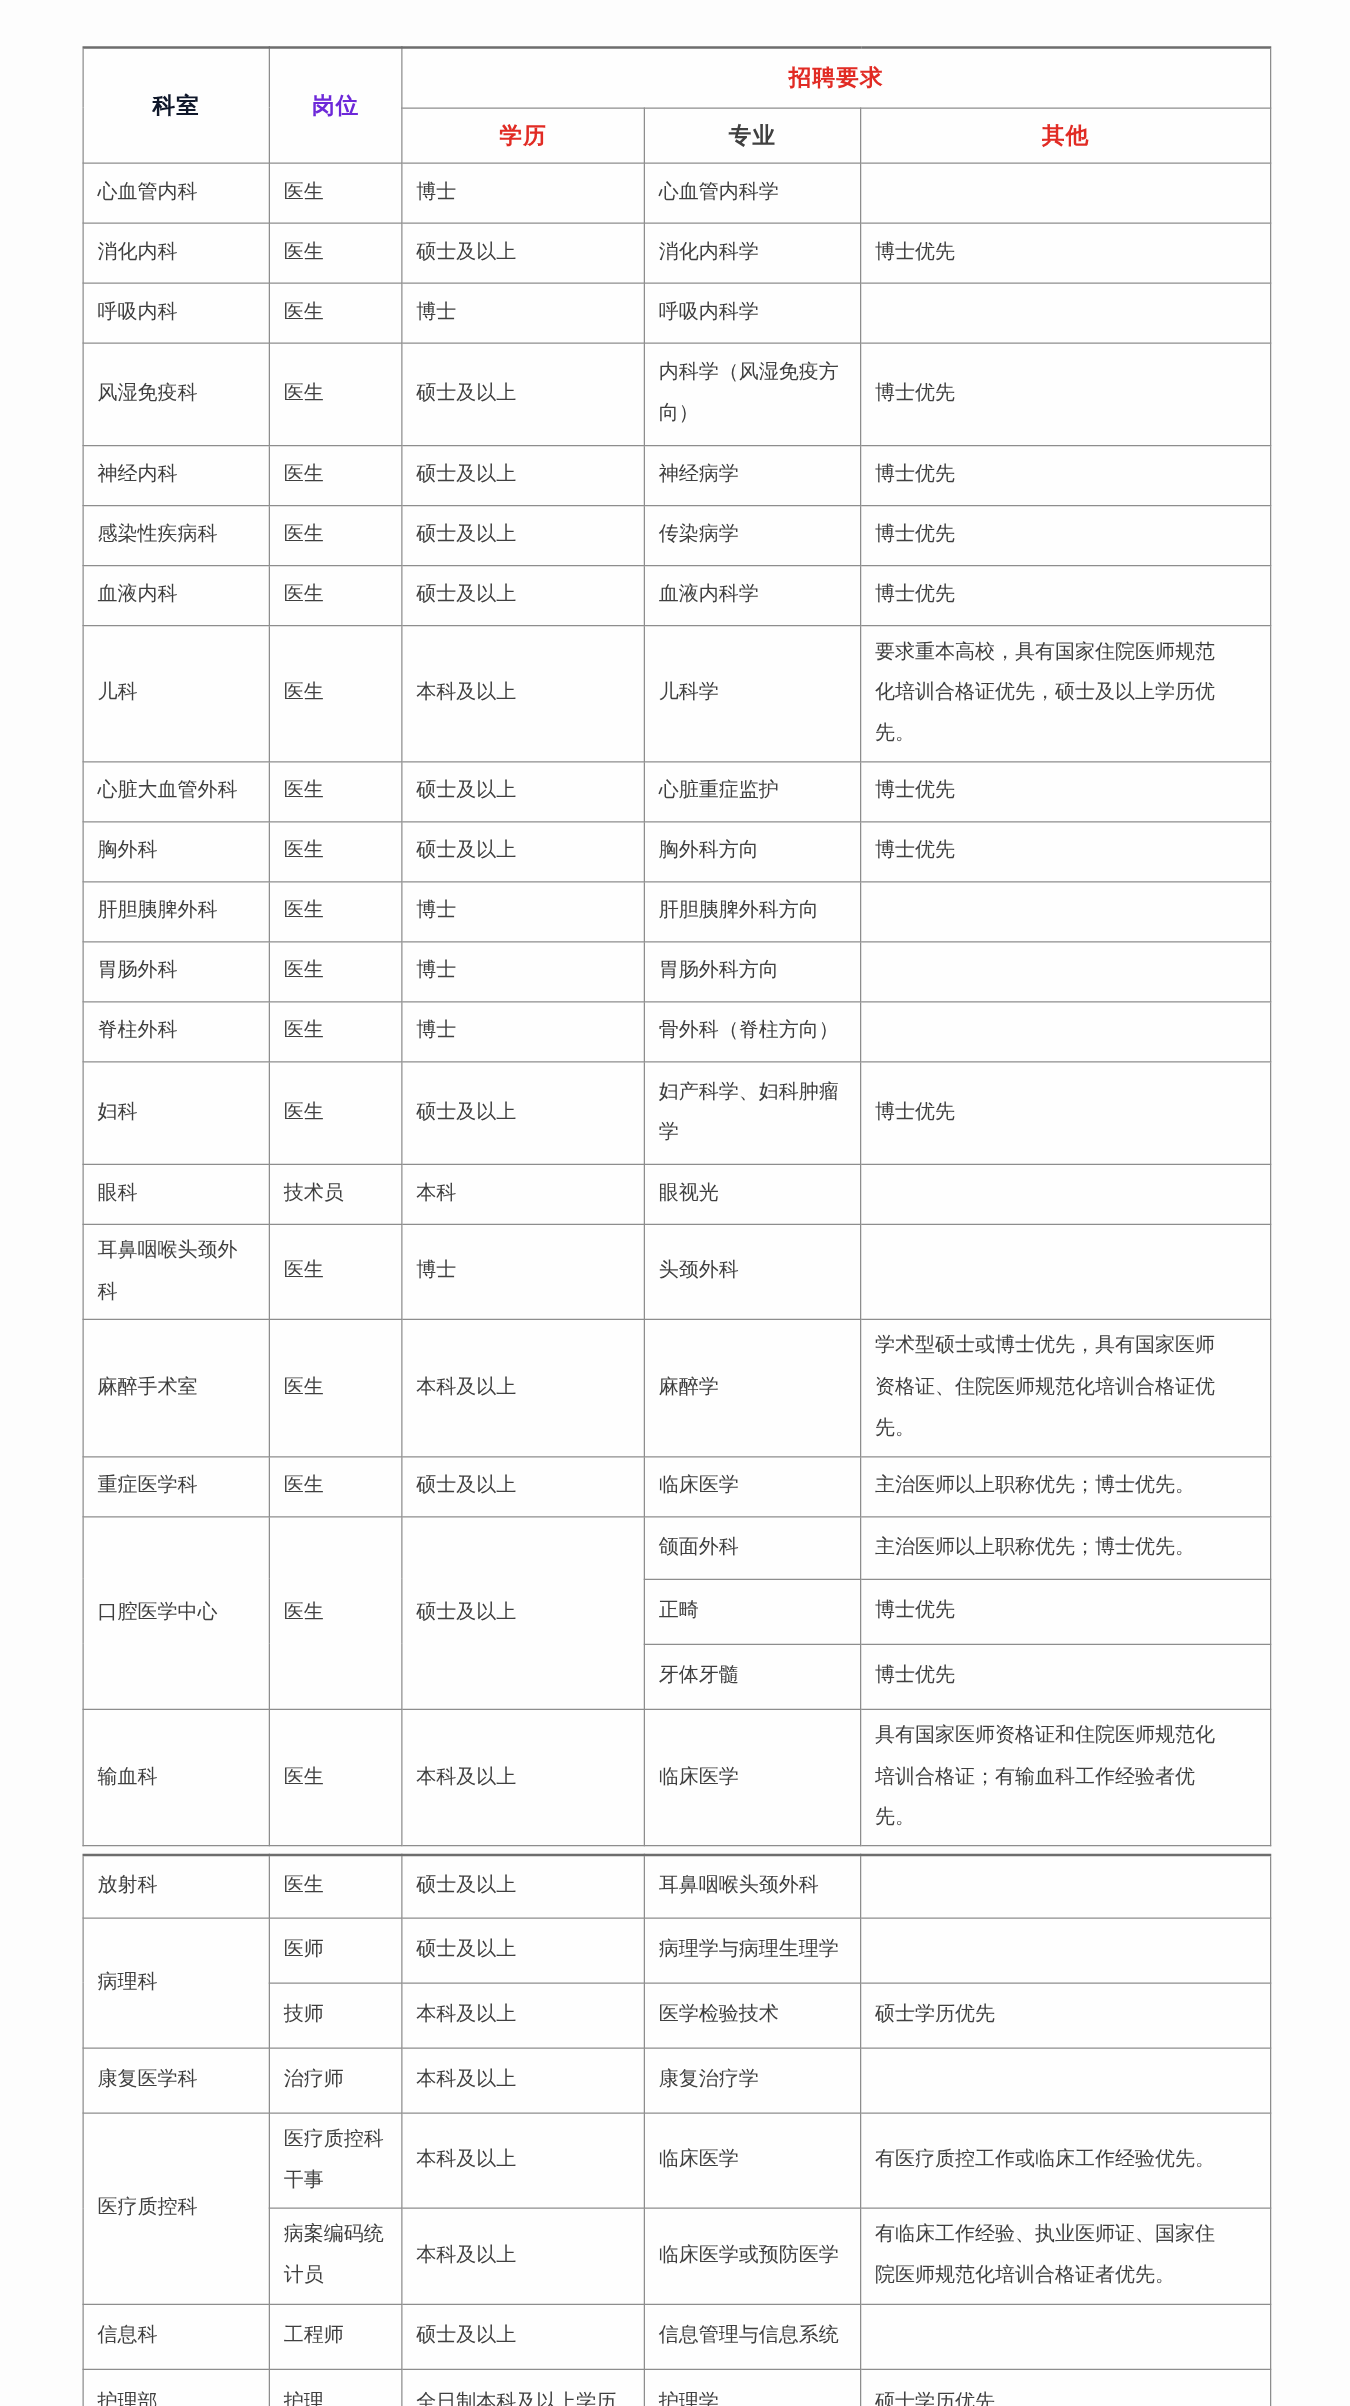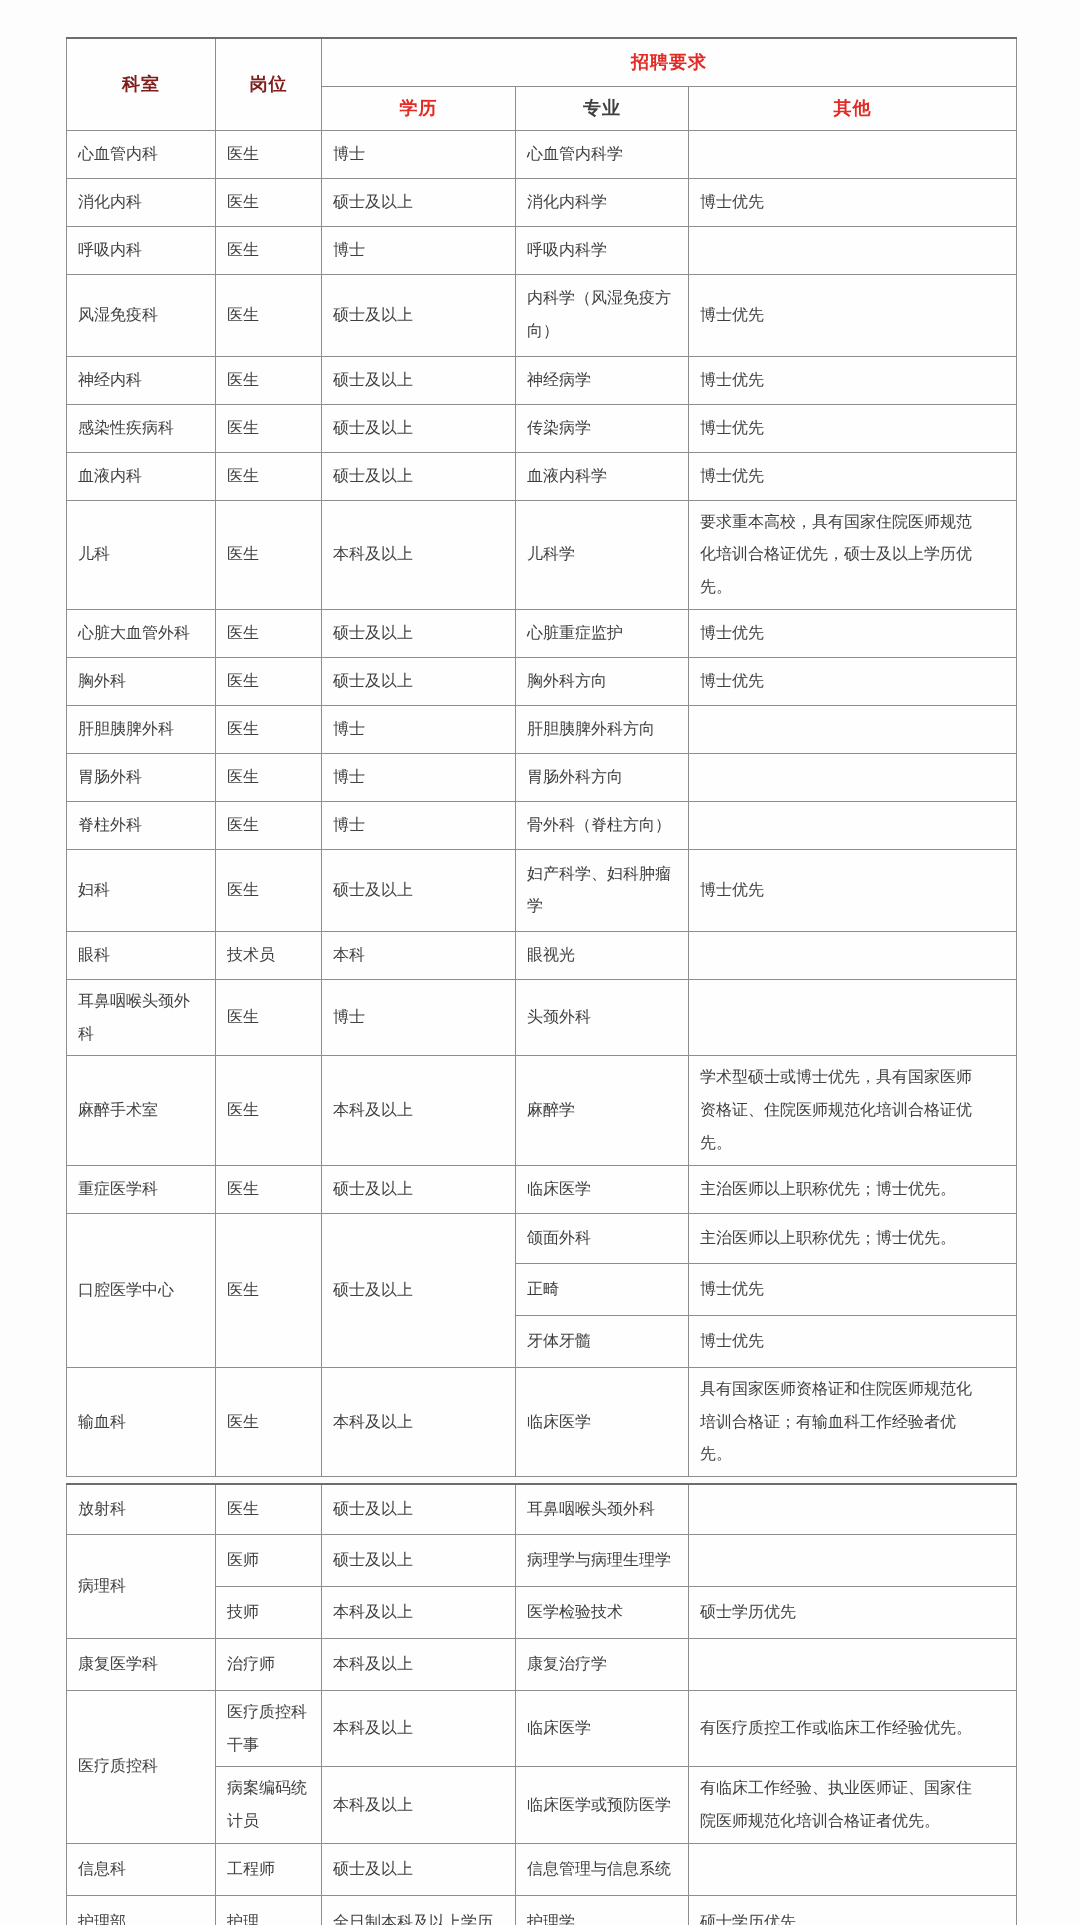--- a/index.html
+++ b/index.html
@@ -49,22 +49,22 @@
   <table class="req-table" id="table-part-1">
     <colgroup>
         <col style="width: 149px;">
         <col style="width: 106px;">
         <col style="width: 194px;">
         <col style="width: 173px;">
         <col style="width: 328px;">
       </colgroup>
     <thead>
       <tr style="height: 48px;">
-        <th rowspan="2" style="color: #7f1d1d;">科室</th>
-        <th rowspan="2" style="color: #7f1d1d;">岗位</th>
+        <th rowspan="2" style="color: #0f172a;">科室</th>
+        <th rowspan="2" style="color: #6d28d9;">岗位</th>
         <th colspan="3" style="color: rgb(225, 43, 36);">招聘要求</th>
       </tr>
       <tr style="height: 44px; padding-left: 20px;">
         <th style="color: rgb(225, 43, 36);">学历</th>
         <th style="color: #404040;">专业</th>
         <th style="color: rgb(225, 43, 36);">其他</th>
       </tr>
     </thead>
     <tbody id="tbody-1">
         <tr style="height: 48px;">

